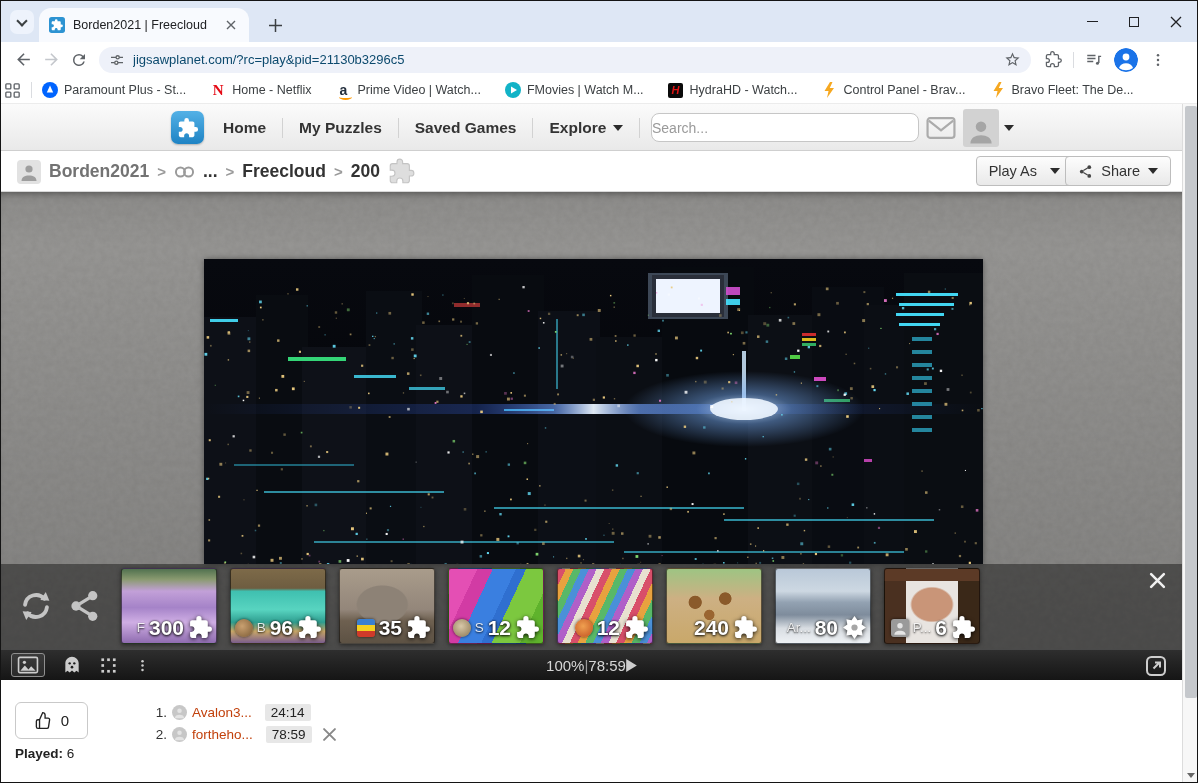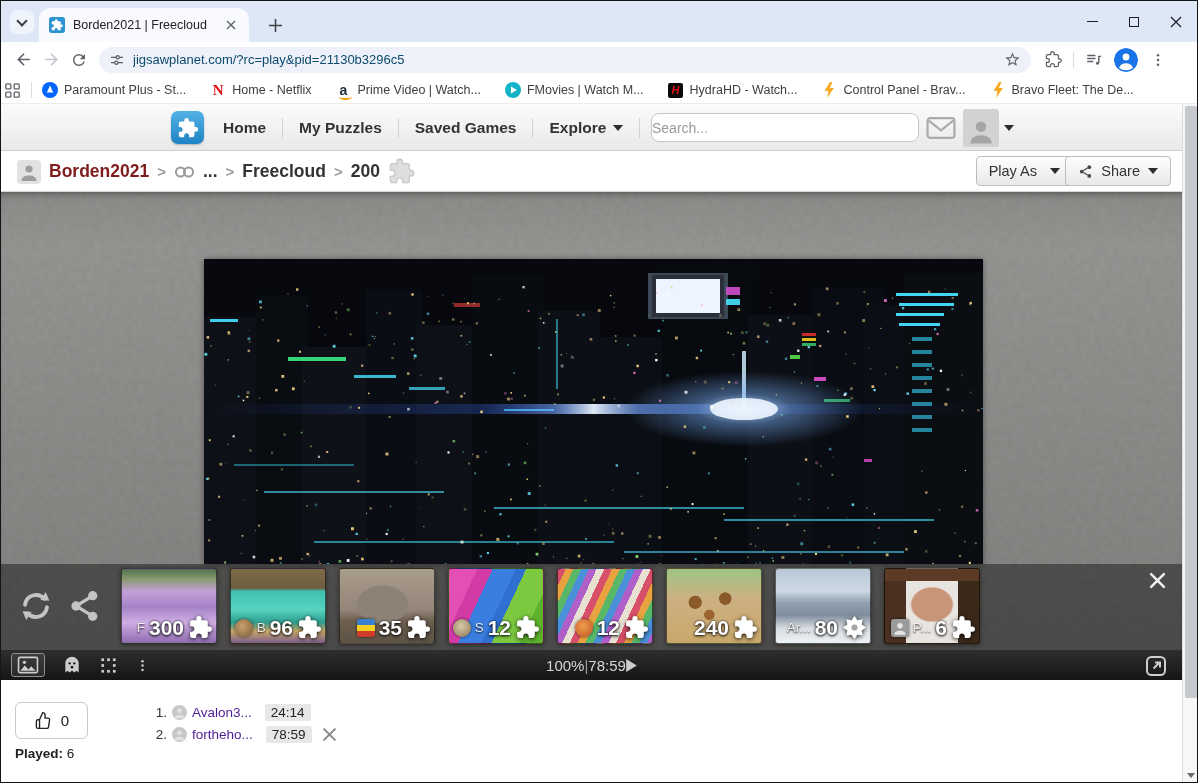--- a/index.html
+++ b/index.html
@@ -50,21 +50,21 @@
   .caret-down{width:0;height:0;border-left:5px solid transparent;border-right:5px solid transparent;border-top:6px solid #2b2b2b;display:inline-block;}
   .jp-search{position:absolute;left:650px;top:9px;width:268px;height:29px;border:1px solid #c6c6c6;border-radius:8px;background:#fff;font-size:14px;color:#333;padding:0 0;outline:none;}
   .jp-search::placeholder{color:#9a9a9a;}
   .jp-mail{position:absolute;left:925px;top:13px;cursor:pointer;}
   .jp-avatar{position:absolute;left:962px;top:5px;width:36px;height:38px;background:#d2d2d2;display:flex;align-items:flex-end;justify-content:center;overflow:hidden;cursor:pointer;border-radius:3px;}
   .jp-user-caret{position:absolute;left:1003px;top:21px;cursor:pointer;}
 
   
   .crumbbar{position:absolute;left:0;top:47px;width:100%;height:41px;background:#fff;border-bottom:1px solid #d8d8d8;}
   .crumbs{position:absolute;left:16px;top:0;height:41px;display:flex;align-items:center;gap:8px;}
-  .crumb-user{color:#7f1d1d;font-weight:bold;font-size:17.5px;text-decoration:none;cursor:pointer;}
+  .crumb-user{color:#737373;font-weight:bold;font-size:17.5px;text-decoration:none;cursor:pointer;}
   .crumb-sep{color:#9a9a9a;font-weight:bold;font-size:15px;}
   .crumb-b{color:#333;font-weight:bold;font-size:17.5px;text-decoration:none;}
   .btn{display:flex;align-items:center;gap:8px;height:30px;padding:0 12px;background:linear-gradient(180deg,#fdfdfd,#e9e9e9);border:1px solid #bdbdbd;border-radius:4px;font-size:14.5px;color:#333;cursor:pointer;position:absolute;top:5px;}
   .btn-playas{right:109px;gap:13px;} .btn-share{right:11px;}
 
   
   .play-area{position:absolute;left:0;top:88px;width:100%;height:457px;background:#8e8d8b;overflow:hidden;}
   .noise{position:absolute;left:0;top:0;width:100%;height:100%;opacity:.5;}
   .shade{position:absolute;left:0;top:0;width:100%;height:100%;background:linear-gradient(180deg,rgba(0,0,0,.06) 0%,rgba(0,0,0,0) 12%,rgba(0,0,0,.14) 100%);box-shadow:inset 0 7px 9px -7px rgba(0,0,0,.55);}
   .canvas-img{position:absolute;left:203px;top:67px;width:779px;height:305px;background:#04060a;box-shadow:0 0 6px rgba(0,0,0,.4);cursor:pointer;}
@@ -108,21 +108,21 @@
 
   
   .panel{position:absolute;left:0;top:576px;width:100%;height:104px;background:#fff;}
   .like-btn{position:absolute;left:14px;top:22px;width:73px;height:37px;border:1px solid #c9c9c9;border-radius:6px;background:#fff;display:flex;align-items:center;justify-content:center;gap:8px;cursor:pointer;font-size:15px;color:#222;}
   .played{position:absolute;left:14px;top:66px;font-size:13.5px;color:#222;}
   .played b{font-weight:bold;}
   .players{position:absolute;left:150px;top:21px;}
   .prow{display:flex;align-items:center;height:22px;gap:5px;}
   .prank{font-size:13.5px;color:#333;width:16px;text-align:right;}
   .pav{width:15px;height:15px;border-radius:50%;background:#c7c7c7;overflow:hidden;display:flex;align-items:flex-end;justify-content:center;}
-  .pname{font-size:13.5px;color:#4c1d95;text-decoration:none;cursor:pointer;}
+  .pname{font-size:13.5px;color:#c2410c;text-decoration:none;cursor:pointer;}
   .ptime{margin-left:8px;background:#e7e7e7;border-radius:2px;padding:1px 6px;font-size:13.5px;color:#222;}
   .px{margin-left:6px;cursor:pointer;display:flex;align-items:center;}
 
   
   .sb{position:absolute;left:1181px;top:103px;width:17px;height:680px;background:#f7f7f7;border-left:1px solid #dcdcdc;}
   .sb-thumb{position:absolute;left:2px;top:2px;width:12px;height:592px;background:#c5c8cc;border-radius:2px;cursor:pointer;}
   .sb-arrow{position:absolute;left:0;bottom:0;width:16px;height:17px;display:flex;align-items:center;justify-content:center;cursor:pointer;}
   .sb-tri{width:0;height:0;border-left:4px solid transparent;border-right:4px solid transparent;border-top:5px solid #666;}
 </style>
 </head>

